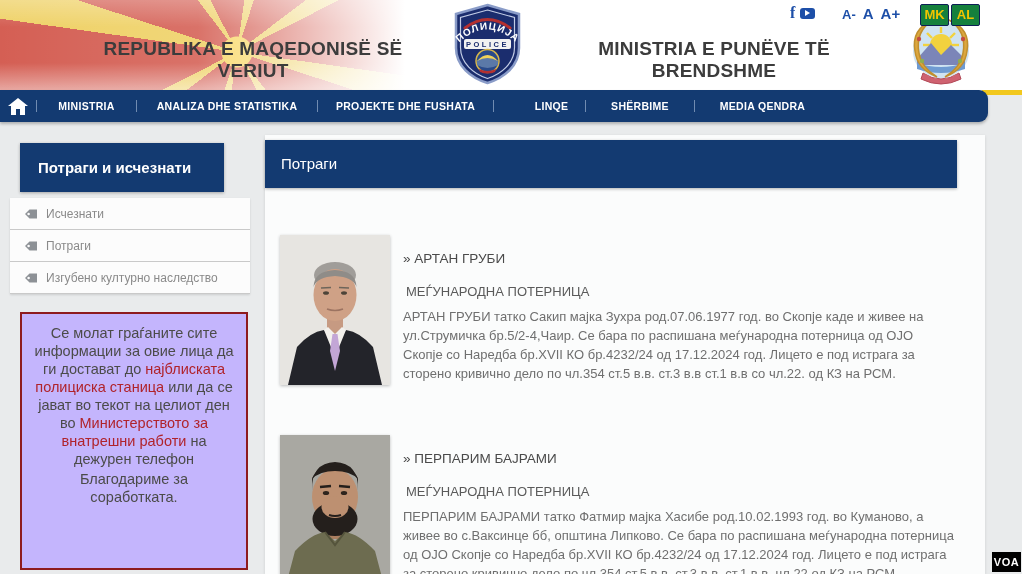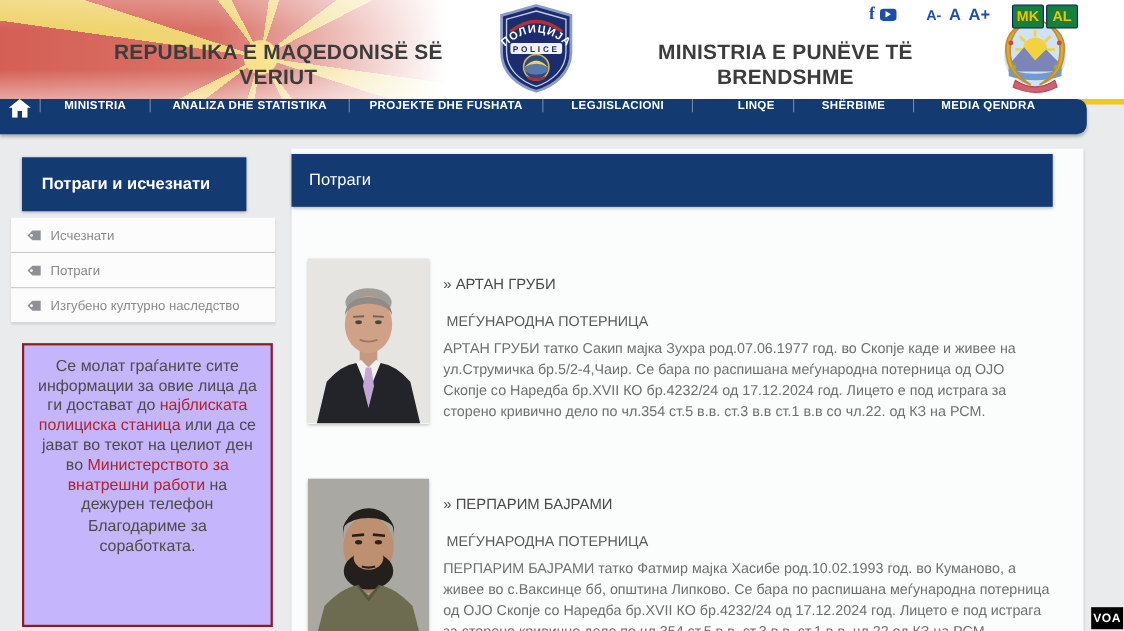--- a/index.html
+++ b/index.html
@@ -28,21 +28,21 @@
   .fontctl span{cursor:pointer;}
   .fs-m{font-size:13px;} .fs-n{font-size:15px;} .fs-p{font-size:15px;}
   .lang{position:absolute;top:4px;width:27px;height:20px;background:#15803d;border:1px solid #0d1e55;
     color:#f2c400;font-weight:bold;font-size:13px;text-align:center;line-height:20px;border-radius:2px;cursor:pointer;z-index:4;}
   .lang.mk{left:920px;} .lang.al{left:951px;}
   .coat{position:absolute;left:903px;top:15px;z-index:3;}
 
   
   .yellow-strip{position:absolute;left:982px;top:90px;width:40px;height:5px;background:#f2c81e;z-index:1;}
   .nav{position:absolute;left:0;top:90px;width:988px;height:32px;background:#133a71;z-index:2;
-    border-radius:0 9px 9px 0;display:flex;align-items:flex-start;box-shadow:0 2px 3px rgba(0,0,0,.25);}
+    border-radius:0 9px 9px 0;display:flex;align-items:center;box-shadow:0 2px 3px rgba(0,0,0,.25);}
   .nav-home{width:36px;display:flex;align-items:center;justify-content:center;cursor:pointer;}
   .nav-item{display:flex;align-items:center;justify-content:center;color:#fff;font-size:10.5px;font-weight:bold;
     letter-spacing:.3px;border-left:1px solid rgba(190,205,230,.55);cursor:pointer;text-align:center;}
   .nav-fill{flex:1;border-left:1px solid rgba(190,205,230,.55);}
 
   
   .sb-header{position:absolute;left:20px;top:143px;width:204px;height:49px;background:#133a71;
     color:#fff;font-size:15px;font-weight:bold;line-height:49px;padding-left:18px;box-sizing:border-box;
     box-shadow:0 1px 3px rgba(0,0,0,.3);}
   .sb-list{position:absolute;left:10px;top:198px;width:240px;background:#fcfcfc;box-shadow:0 1px 2px rgba(0,0,0,.12);}
@@ -138,21 +138,20 @@
   <div class="nav">
     <div class="nav-home">
       <svg width="20" height="17" viewBox="0 0 20 17">
         <path d="M10 0 L20 8 H17 V17 H12 V11 H8 V17 H3 V8 H0 Z" fill="#ffffff"></path>
       </svg>
     </div>
 
   <div class="nav-item" style="width: 99px;">MINISTRIA</div>
       <div class="nav-item" style="width: 180px;">ANALIZA DHE STATISTIKA</div>
       <div class="nav-item" style="width: 175px;">PROJEKTE DHE FUSHATA</div>
-      <div class="nav-item" style="width: 135px;">LEGJISLACIONI</div>
       <div class="nav-item" style="width: 67px; padding-left: 24px;">LINQE</div>
       <div class="nav-item" style="width: 108px;">SHËRBIME</div>
       <div class="nav-item" style="width: 135px;">MEDIA QENDRA</div>
       <div class="nav-fill"></div>
     </div>
 
   <div class="sb-header">Потраги и исчезнати лица</div>
   <div class="sb-list">
       <div class="sb-item">
         <svg width="14" height="14" viewBox="0 0 14 14">

